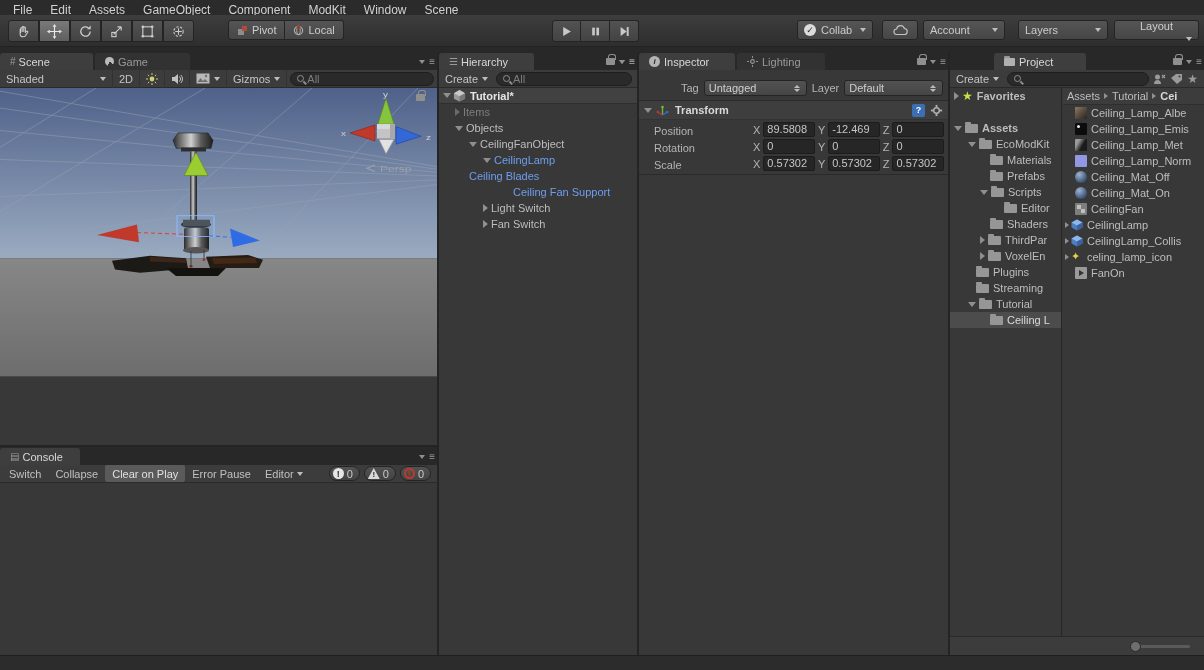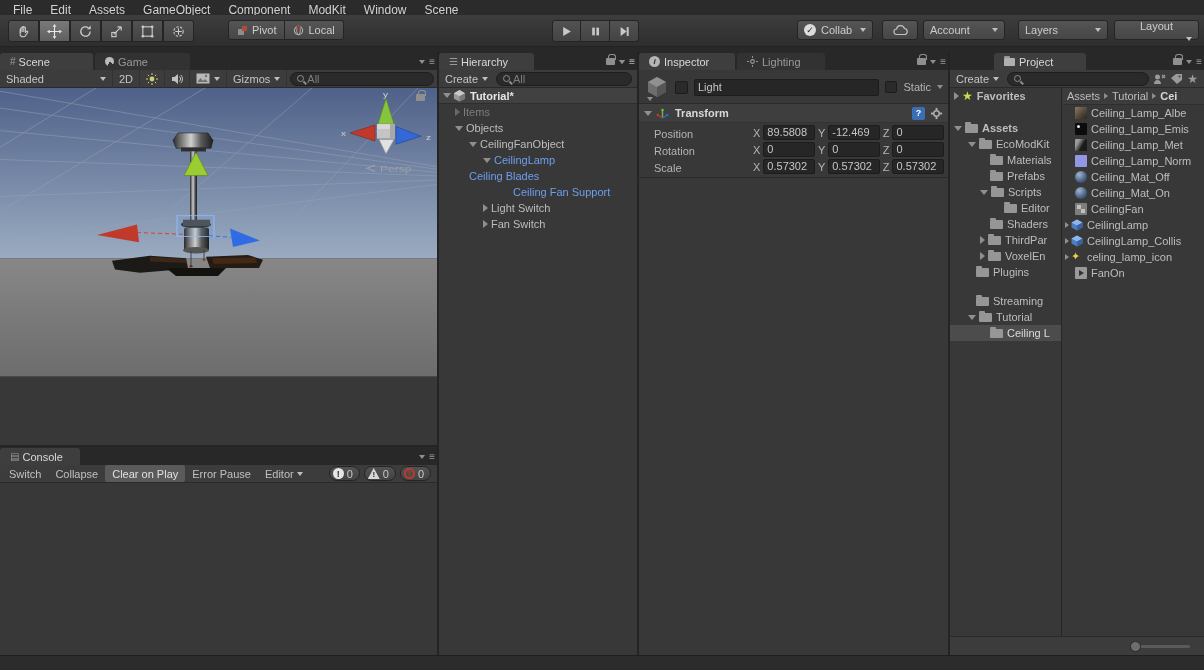--- a/index.html
+++ b/index.html
@@ -499,34 +499,37 @@
       <span>Lighting</span>
     </div>
     <div class="strip-right">
       <span class="lock"></span>
       <span class="tri tri-d sm"></span>
       <span class="menuicon">≡</span>
     </div>
   </div>
 
   <div style="padding:5px 5px 4px 6px; border-bottom:1px solid #2a2a2a;">
-    <div class="flex" style="gap:6px;">
-      <div class="cube3d">
-        <svg width="24" height="24" viewBox="0 0 24 24">
-            <polygon points="12,2 21,7 21,17 12,22 3,17 3,7" fill="#6e6e6e"></polygon>
-            <polygon points="12,2 21,7 12,12 3,7" fill="#909090"></polygon>
-            <polygon points="12,12 21,7 21,17 12,22" fill="#565656"></polygon>
-          </svg>
-        <span class="tri tri-d sm" style="position:absolute;left:2px;bottom:-2px;"></span>
-      </div>
-      <span style="width:13px;height:13px;background:#2a2a2a;border:1px solid #1c1c1c;border-radius:2px;flex:none;"></span>
-      <div class="field" style="flex:1;height:17px;line-height:15px;">Light</div>
-      <span style="width:12px;height:12px;background:#2a2a2a;border:1px solid #1c1c1c;border-radius:2px;flex:none;"></span>
-      <span class="ilabel">Static</span>
-      <span class="tri tri-d sm"></span>
+    <div class="flex" style="gap:5px; margin-top:5px; padding-left:36px;">
+      <span class="ilabel">Tag</span>
+      <div class="dropdown" style="width:103px;">
+        <span>Untagged</span>
+        <span class="updown">
+            <i class="u"></i>
+            <i class="d"></i>
+          </span>
+      </div>
+      <span class="ilabel">Layer</span>
+      <div class="dropdown" style="flex:1;">
+        <span>Default</span>
+        <span class="updown">
+            <i class="u"></i>
+            <i class="d"></i>
+          </span>
+      </div>
     </div>
   </div>
 
   <div>
     <div class="flex" style="height:19px; padding:0 5px; background:#3e3e3e; border-bottom:1px solid #333;">
       <span class="tri tri-d" style="margin-right:4px;"></span>
       <svg width="13" height="13" viewBox="0 0 13 13" style="margin-right:6px;">
           <path d="M6.5 11V3" stroke="#6abe30" stroke-width="1.4"></path>
           <path d="M6.5 11L1.5 8" stroke="#c0392b" stroke-width="1.4"></path>
           <path d="M6.5 11l5-3" stroke="#3468d6" stroke-width="1.4"></path>
@@ -662,21 +665,21 @@
     </div>
     <div class="row" style="padding-left:30px;">
       <span class="tri tri-r"></span>
       <span class="folder"></span>
       <span>VoxelEn</span>
     </div>
     <div class="row" style="padding-left:26px;">
       <span class="folder"></span>
       <span>Plugins</span>
     </div>
-    <div class="row" style="padding-left:26px;margin-top:13px;">
+    <div class="row" style="padding-left:26px;">
       <span class="folder"></span>
       <span>Streaming</span>
     </div>
     <div class="row" style="padding-left:18px;">
       <span class="tri tri-d"></span>
       <span class="folder"></span>
       <span>Tutorial</span>
     </div>
     <div class="row selrow" style="padding-left:40px;">
       <span class="folder"></span>

